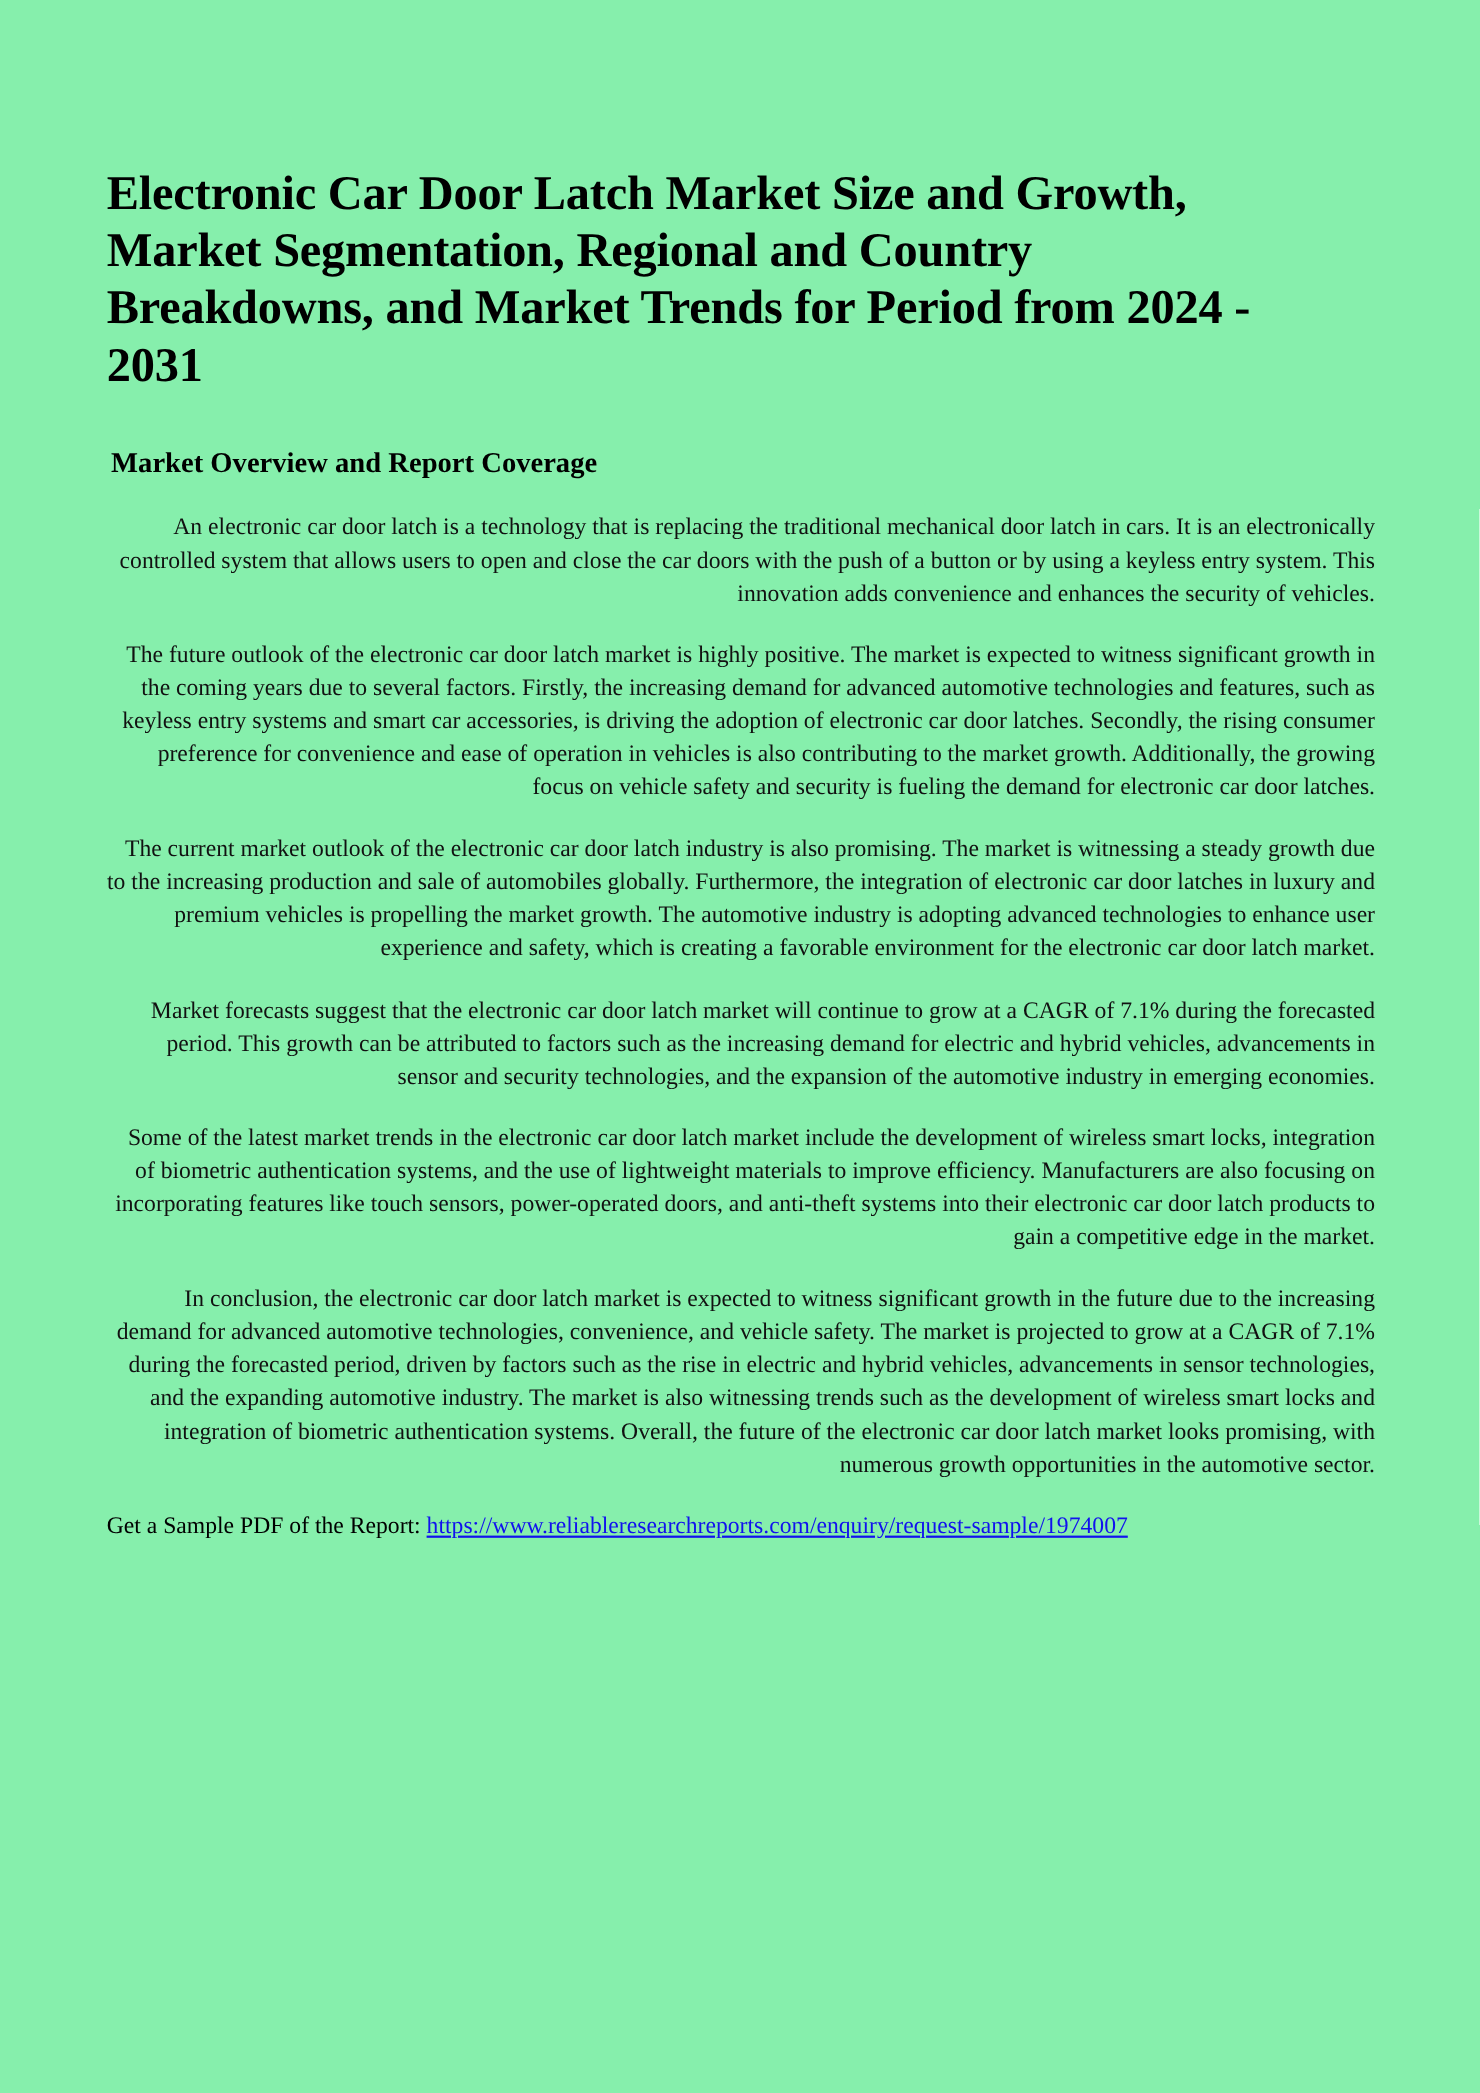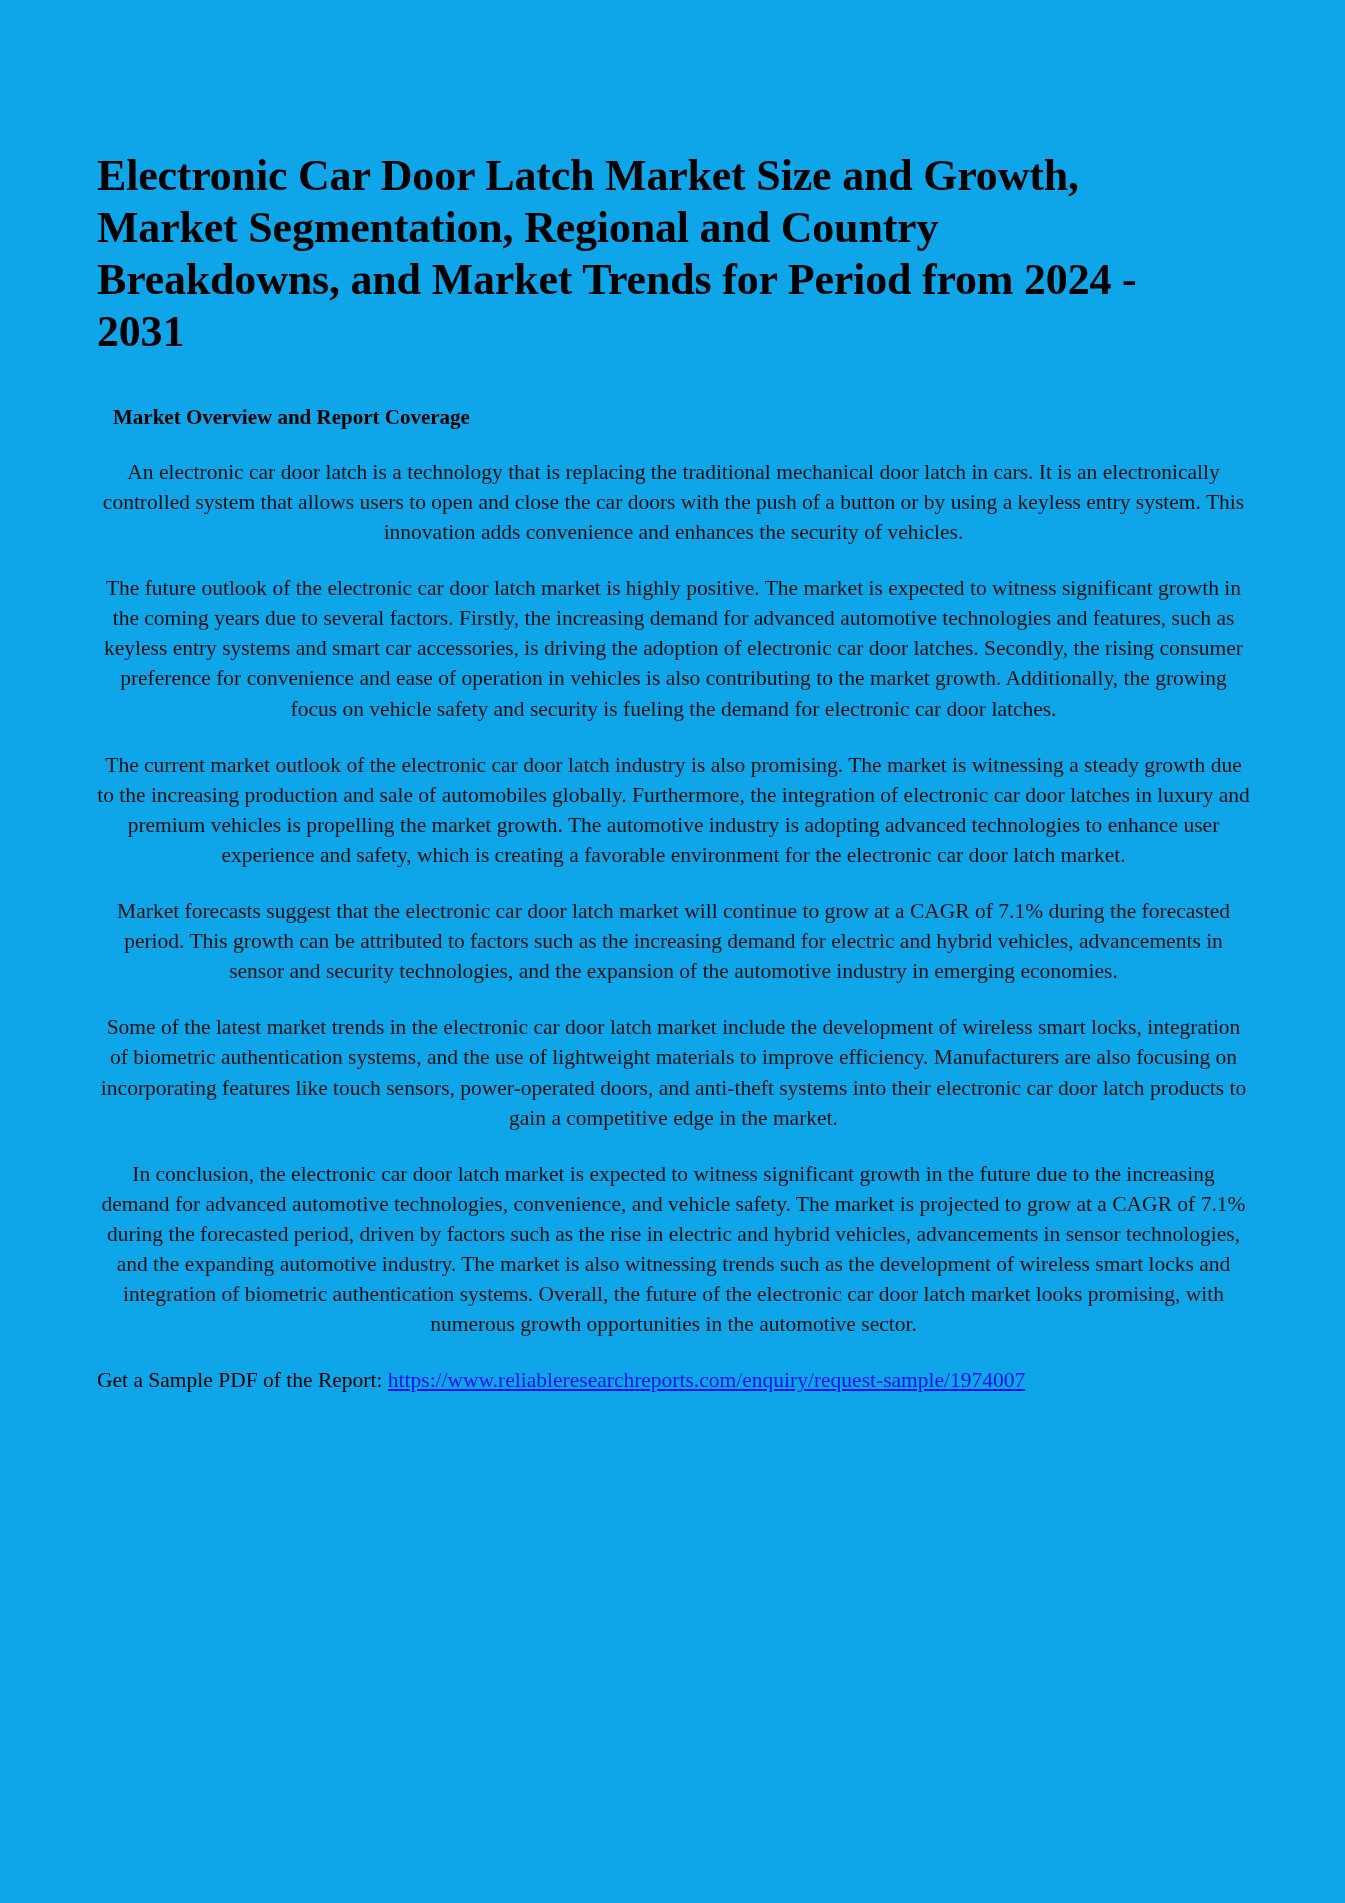--- a/index.html
+++ b/index.html
@@ -12,50 +12,50 @@
     width: 1345px;
     min-height: 1903px;
     font-family: "Liberation Serif", "DejaVu Serif", serif;
     color: #000000;
     -webkit-font-smoothing: antialiased;
   }
   .page {
     position: relative;
     width: 1345px;
     min-height: 1903px;
-    background: #0ea5e9;
+    background: #86efac;
     box-sizing: border-box;
     padding: 150px 95px 60px 97px;
   }
   .doc-title {
     font-family: "Liberation Serif", "DejaVu Serif", serif;
     font-weight: bold;
     font-size: 44px;
     line-height: 1.18;
     letter-spacing: -0.2px;
     margin: 0 0 46px 0;
     max-width: 1060px;
     color: #000000;
   }
   .section-heading {
     font-family: "Liberation Serif", "DejaVu Serif", serif;
     font-weight: bold;
-    font-size: 21px;
+    font-size: 26px;
     line-height: 1.3;
-    margin: 0 0 26px 16px;
+    margin: 0 0 26px 4px;
     color: #000000;
   }
   .body-para {
     font-family: "Liberation Serif", "DejaVu Serif", serif;
     font-weight: normal;
     font-size: 21.5px;
     line-height: 1.40;
     margin: 0 0 26px 0;
     max-width: 1156px;
-    text-align: center;
+    text-align: right;
     color: #111111;
   }
   .cta-block {
     font-family: "Liberation Serif", "DejaVu Serif", serif;
     font-size: 21.5px;
     line-height: 1.40;
     margin: 0;
     max-width: 1156px;
   }
   .cta-label {

